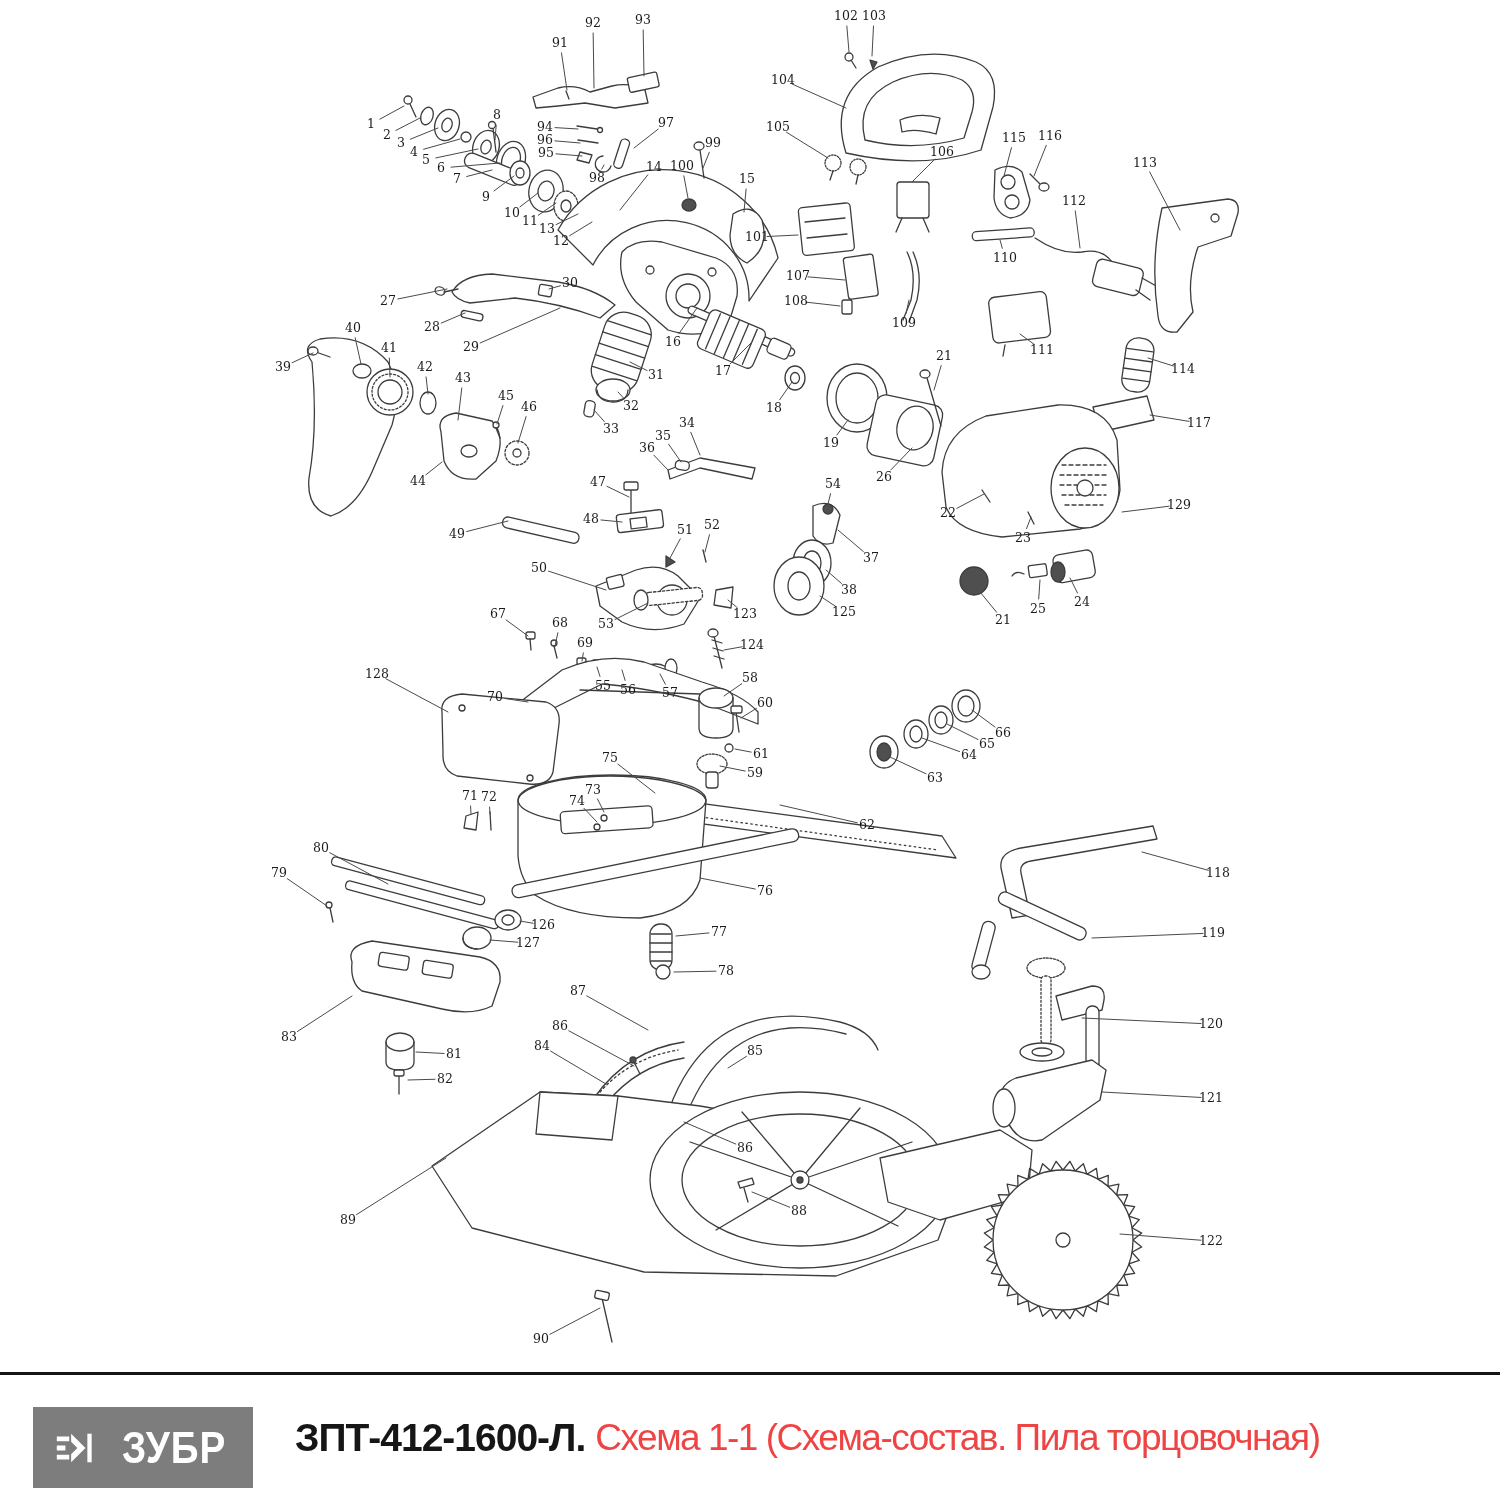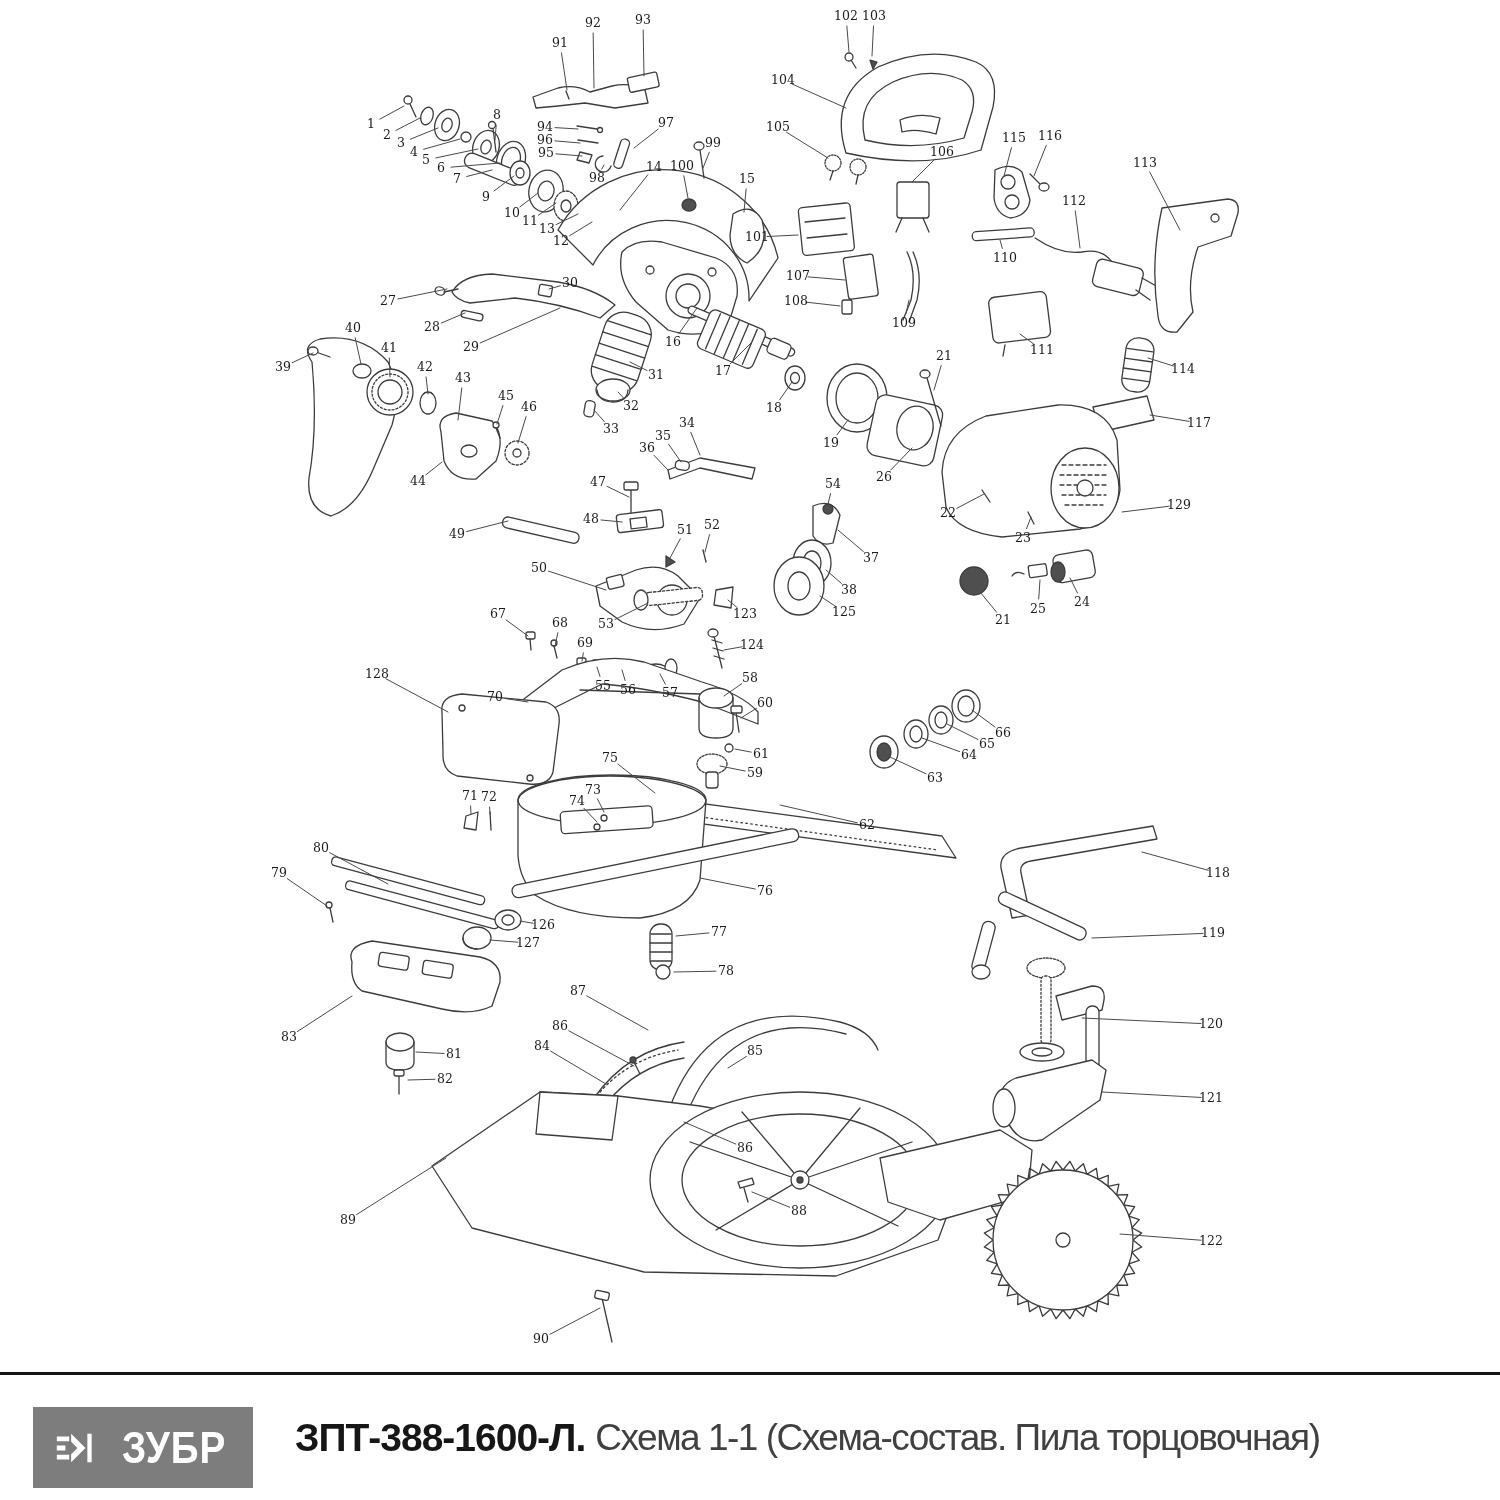--- a/index.html
+++ b/index.html
@@ -15,21 +15,21 @@
   #labels-layer line{stroke:#4a4a4a;stroke-width:1;fill:none;}
   .rule{position:absolute;left:0;top:1372px;width:1500px;height:3px;background:#151515;}
   .footer{position:absolute;left:0;top:1375px;width:1500px;height:125px;background:#fff;}
   .logo-box{position:absolute;left:33px;top:32px;width:220px;height:81px;
             background:var(--logo-bg,#7d7d7d);display:flex;align-items:center;justify-content:center;gap:20px;}
   .logo-text{color:#fff;font-weight:bold;font-size:44px;letter-spacing:1px;
              font-family:"Liberation Sans", sans-serif;transform:scaleX(.88);}
   .title{position:absolute;left:295px;top:0;height:125px;display:flex;align-items:center;
          font-family:"Liberation Sans", sans-serif;color:#161616;white-space:nowrap;}
   .title .bold{font-weight:bold;font-size:39px;letter-spacing:-1px;}
-  .title .reg{font-weight:400;font-size:37px;letter-spacing:-1.5px;margin-left:10px;color:#404040;}
+  .title .reg{font-weight:400;font-size:37px;letter-spacing:-1.5px;margin-left:10px;color:#ef4444;}
 </style>
 </head>
 <body>
 
 <div class="page">
 
   <svg id="diagram" width="1500" height="1372" viewBox="0 0 1500 1372">
 
     <g>
       <circle cx="408" cy="100" r="4"></circle>
@@ -617,17 +617,17 @@
   <div class="footer">
     <div class="logo-box">
       <svg width="42" height="42" viewBox="0 0 44 44">
         <path fill="#ffffff" stroke="none" d="M4,10 h13 v5 h-13 Z M4,19.5 h9 v5 h-9 Z M4,29 h13 v5 h-13 Z"></path>
         <path fill="#ffffff" stroke="none" d="M19,7 L34,22 L19,37 v-8.5 l6.5,-6.5 L19,15.5 Z"></path>
         <rect fill="#ffffff" stroke="none" x="36" y="7" width="4.5" height="30"></rect>
       </svg>
       <span class="logo-text">ЗУБР</span>
     </div>
     <div class="title">
-      <span class="bold">ЗПТ-388-1600-Л.</span>
+      <span class="bold">ЗПТ-412-1600-Л.</span>
       <span class="reg">Схема 1-1 (Схема-состав. Пила торцовочная)</span>
     </div>
   </div>
 </div>
 
 </body></html>

